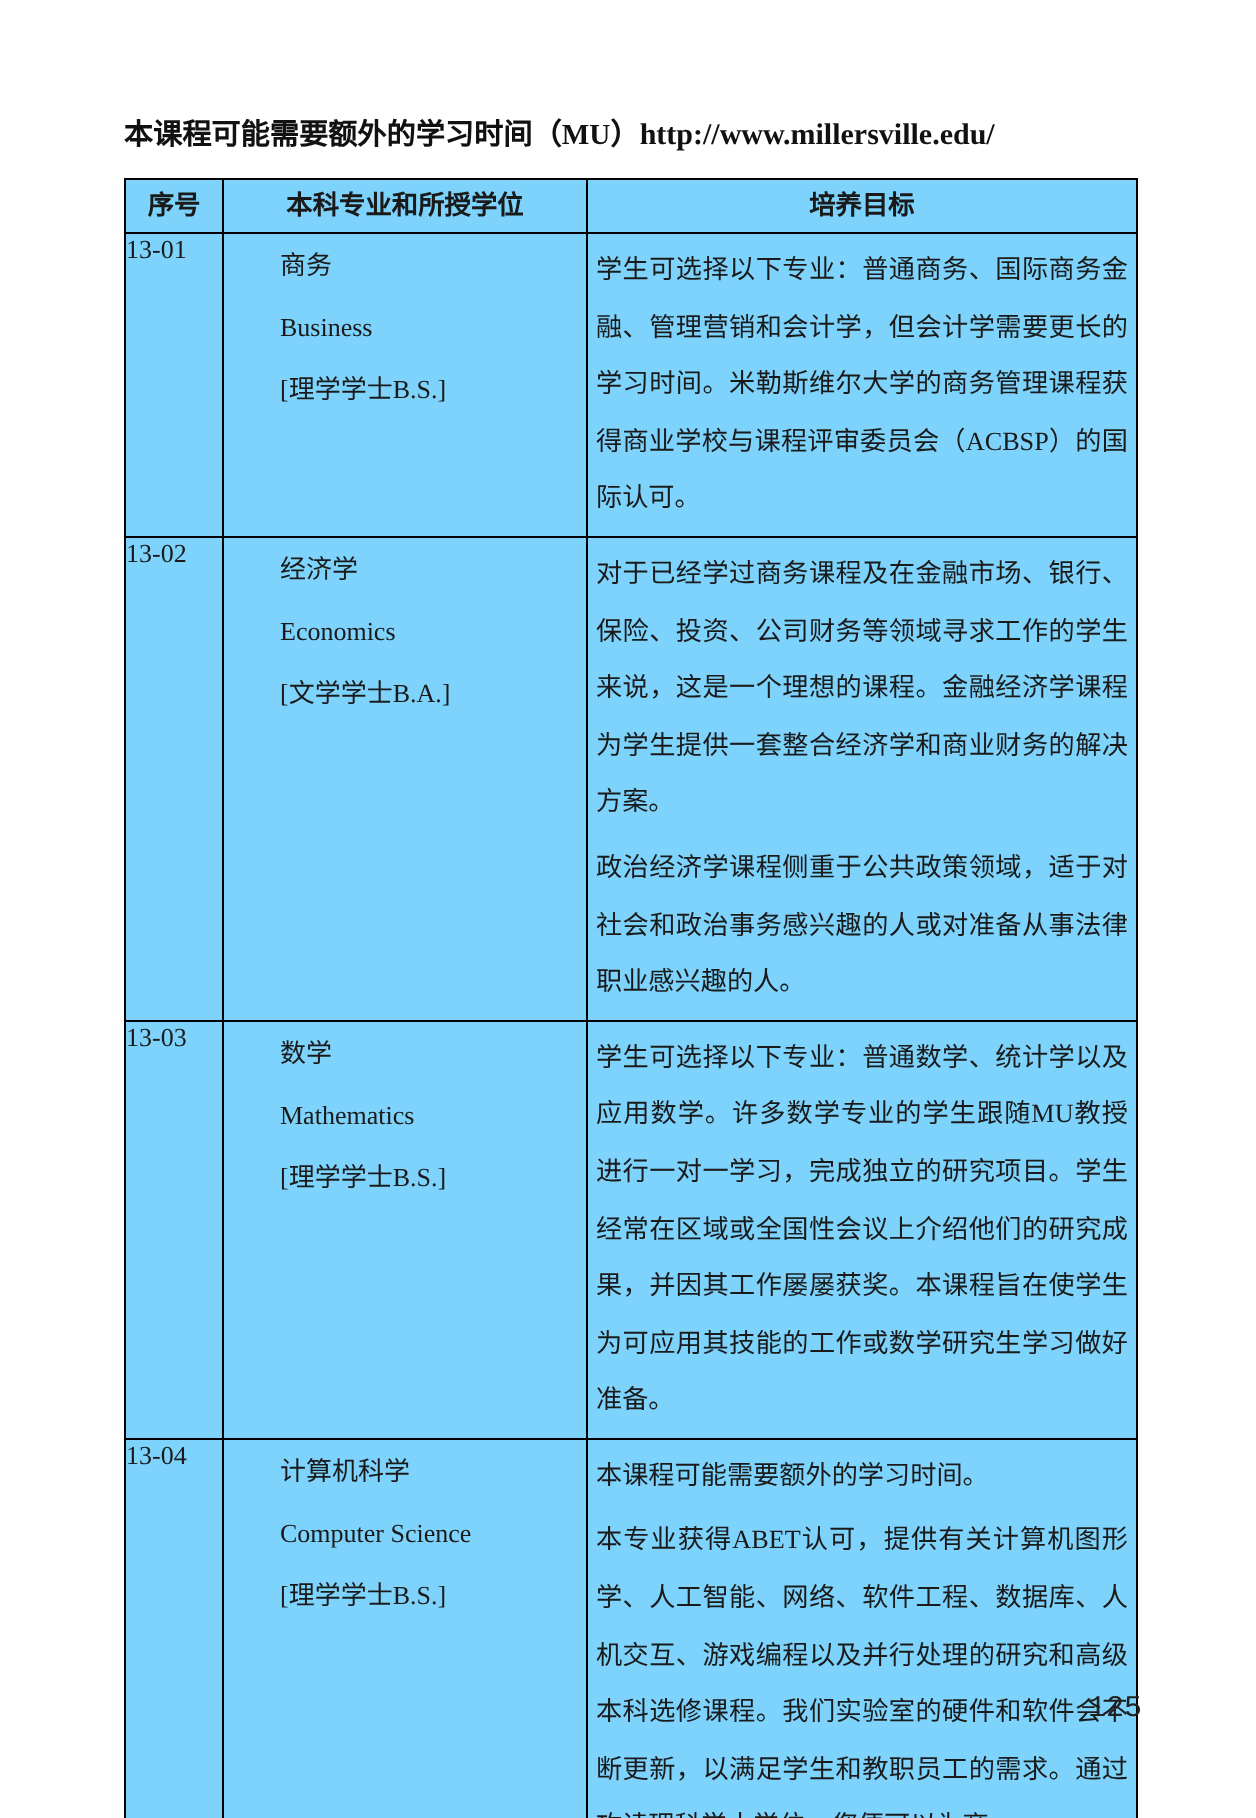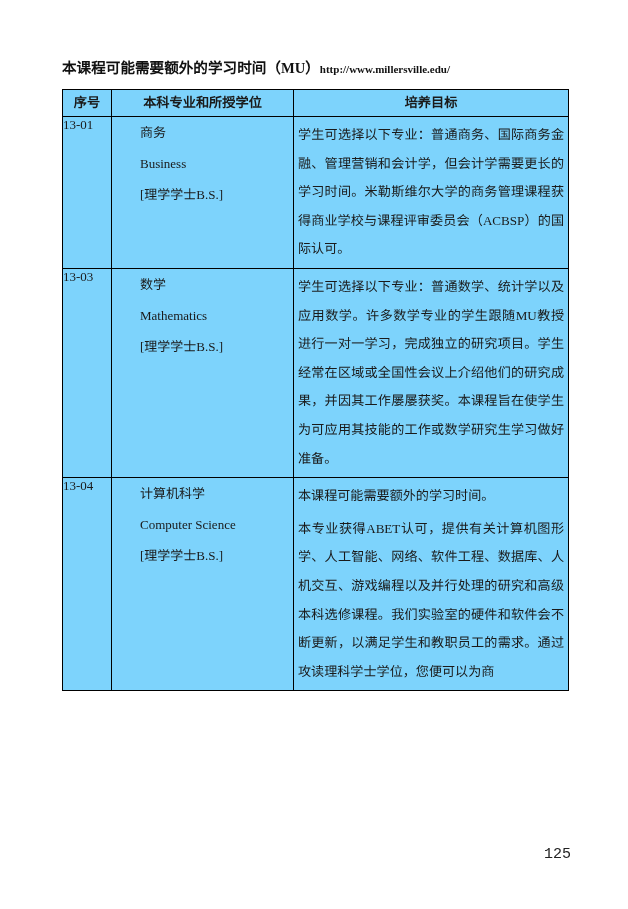--- a/index.html
+++ b/index.html
@@ -35,21 +35,21 @@
     font-weight: bold;
     font-size: 14.6px;
     line-height: 20px;
     letter-spacing: 0px;
     white-space: nowrap;
     color: #111111;
   }
   .page-heading .url {
     font-family: "Liberation Serif", "DejaVu Serif", serif;
     font-weight: bold;
-    font-size: 11px;
+    font-size: 15px;
   }
 
   
   .majors-table {
     position: absolute;
     left: 62px;
     top: 89px;
     width: 506px;
     border-collapse: collapse;
     table-layout: fixed;
@@ -159,20 +159,32 @@
         <td class="major-cell">
           <div class="major-line">商务</div>
           <div class="major-line">Business</div>
           <div class="major-line">[理学学士B.S.]</div>
         </td>
         <td class="goal-cell">
           <p class="goal-para">学生可选择以下专业：普通商务、国际商务金融、管理营销和会计学，但会计学需要更长的学习时间。米勒斯维尔大学的商务管理课程获得商业学校与课程评审委员会（ACBSP）的国际认可。</p>
         </td>
       </tr>
 
+      <tr style="height:208px;">
+        <td class="no-cell">13-02</td>
+        <td class="major-cell">
+          <div class="major-line">经济学</div>
+          <div class="major-line">Economics</div>
+          <div class="major-line">[文学学士B.A.]</div>
+        </td>
+        <td class="goal-cell">
+          <p class="goal-para">对于已经学过商务课程及在金融市场、银行、保险、投资、公司财务等领域寻求工作的学生来说，这是一个理想的课程。金融经济学课程为学生提供一套整合经济学和商业财务的解决方案。</p>
+          <p class="goal-para">政治经济学课程侧重于公共政策领域，适于对社会和政治事务感兴趣的人或对准备从事法律职业感兴趣的人。</p>
+        </td>
+      </tr>
 
       <tr style="height:184px;padding-left:16px;">
         <td class="no-cell">13-03</td>
         <td class="major-cell">
           <div class="major-line">数学</div>
           <div class="major-line">Mathematics</div>
           <div class="major-line">[理学学士B.S.]</div>
         </td>
         <td class="goal-cell">
           <p class="goal-para">学生可选择以下专业：普通数学、统计学以及应用数学。许多数学专业的学生跟随MU教授进行一对一学习，完成独立的研究项目。学生经常在区域或全国性会议上介绍他们的研究成果，并因其工作屡屡获奖。本课程旨在使学生为可应用其技能的工作或数学研究生学习做好准备。</p>

